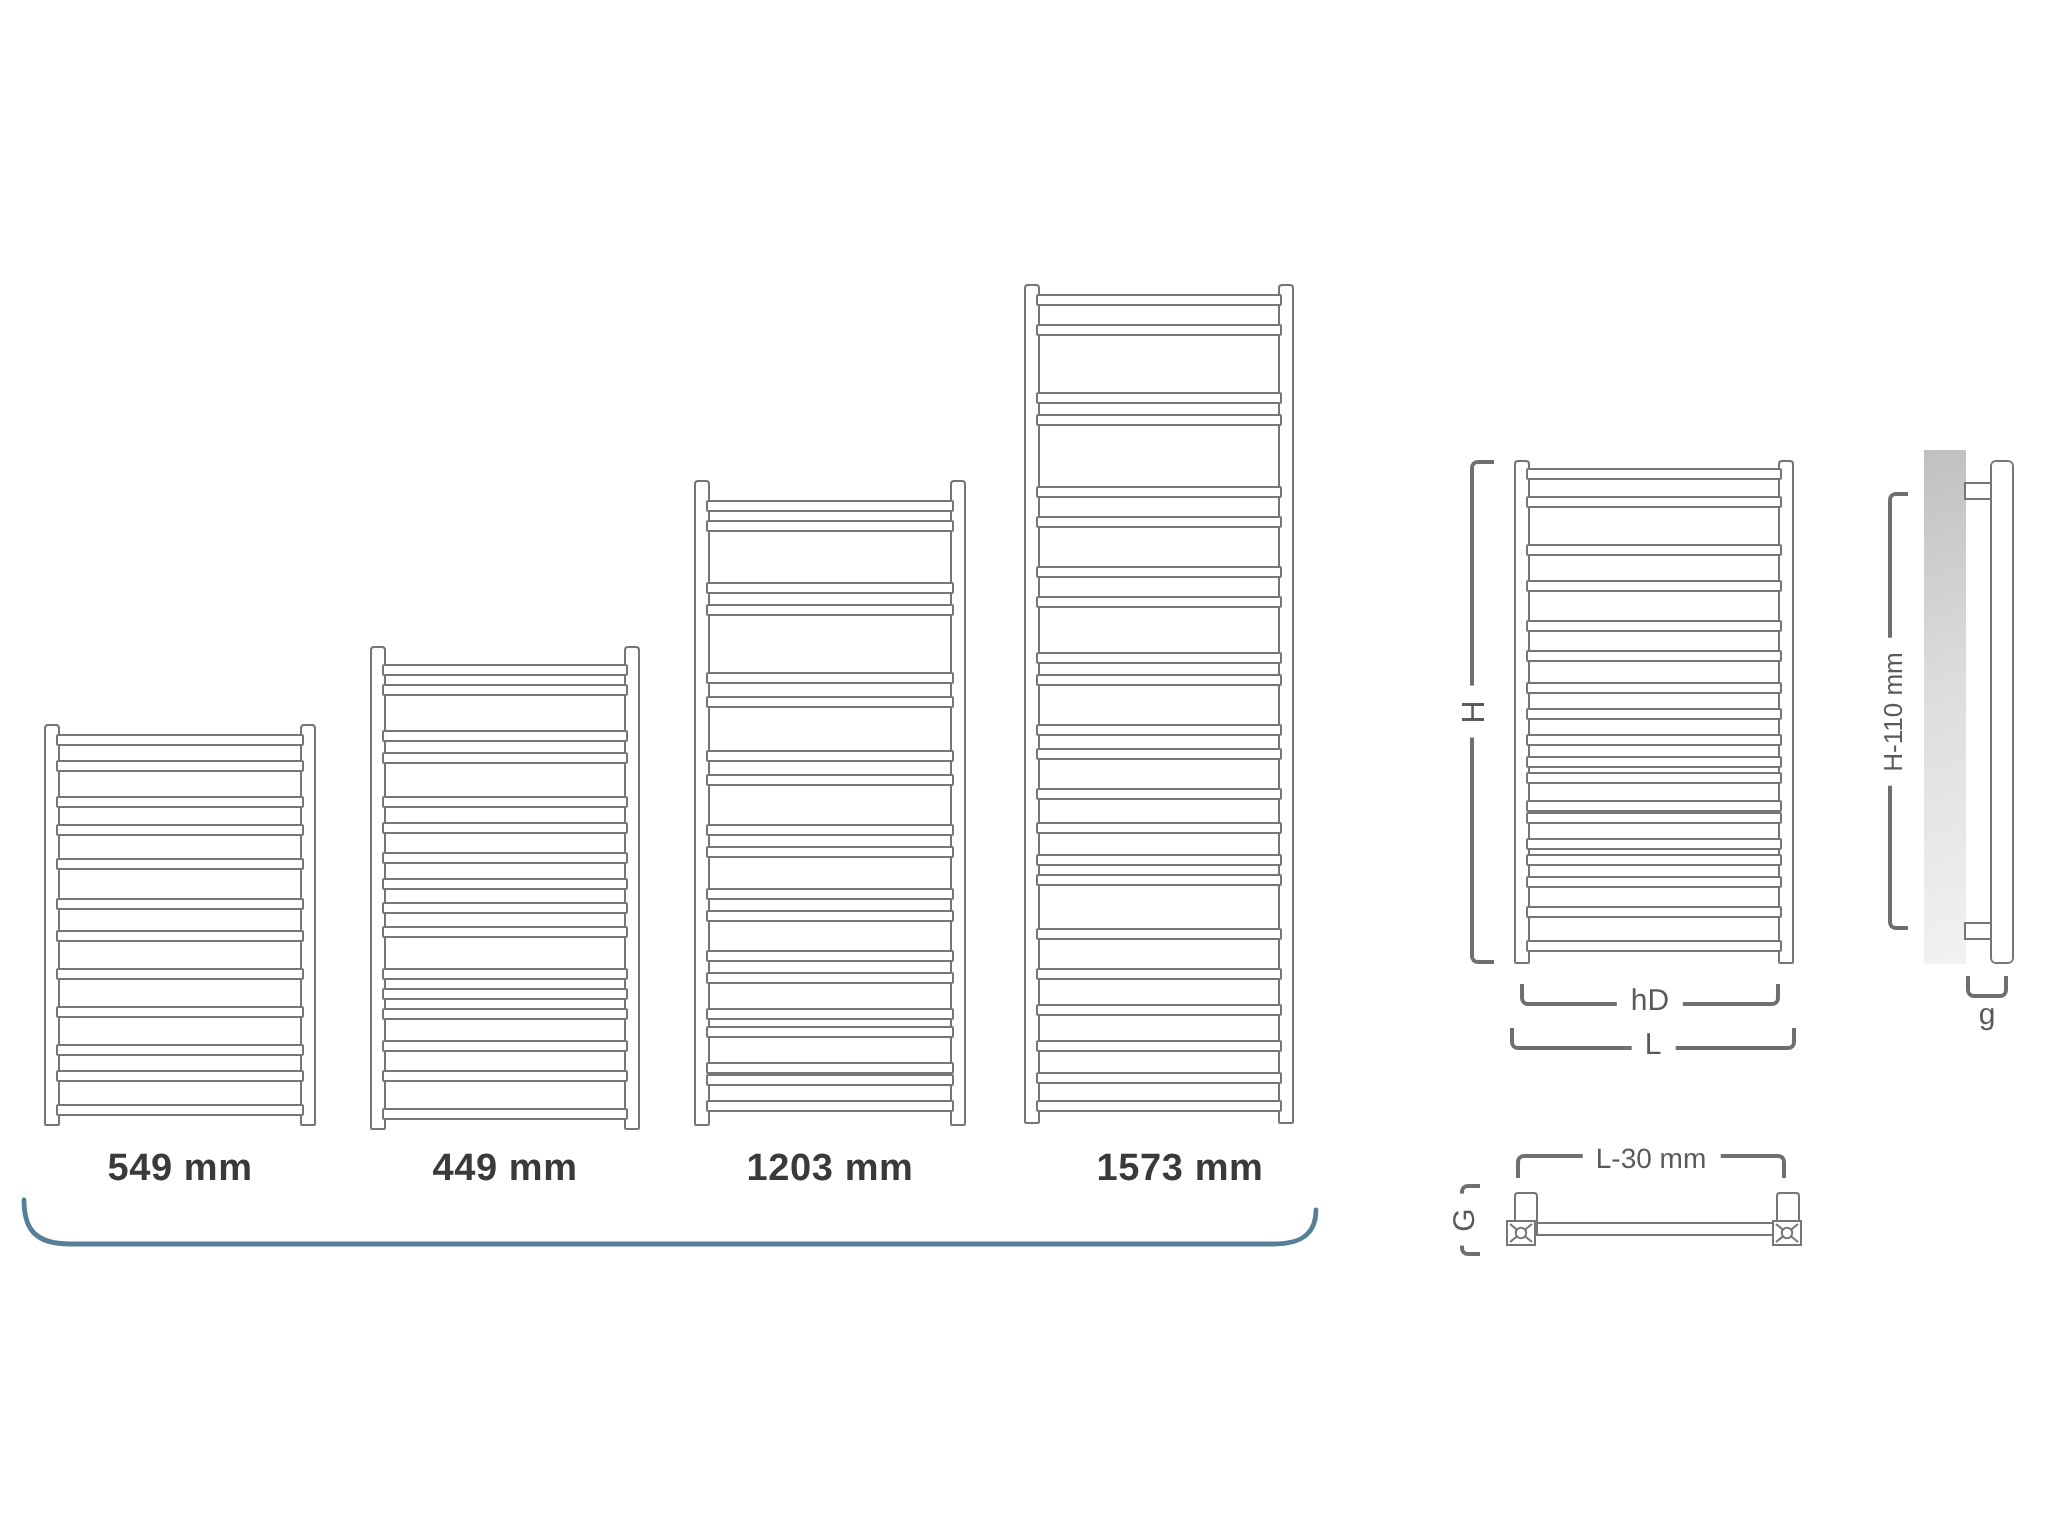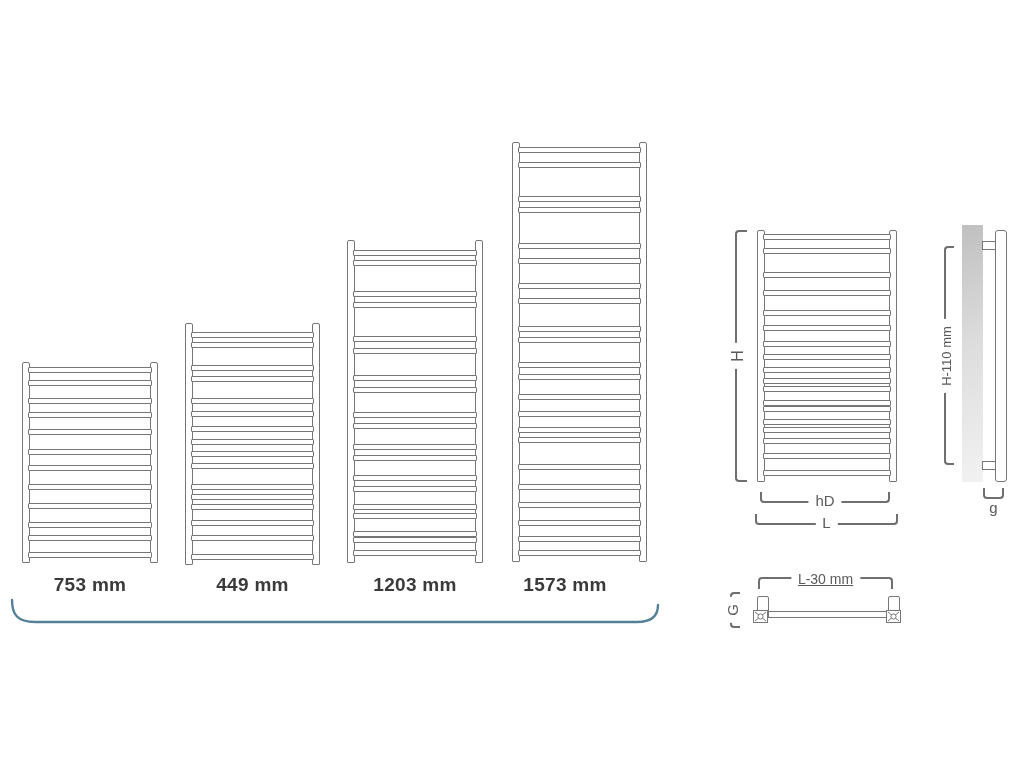--- a/index.html
+++ b/index.html
@@ -18,21 +18,21 @@
         color:#3a3a3a;white-space:nowrap;letter-spacing:.3px;}
   
   .bracket{position:absolute;box-sizing:border-box;border-color:#6f6f6f;}
   .dim-label{position:absolute;background:#fff;color:#5a5a5a;font-size:15px;
         line-height:16px;white-space:nowrap;}
   .b-up{border-left:2px solid #6f6f6f;border-right:2px solid #6f6f6f;
         border-bottom:2px solid #6f6f6f;border-radius:0 0 4px 4px;}
   .b-up .dim-label{left:50%;bottom:-8px;transform:translateX(-50%);padding:0 7px;}
   .b-down{border-left:2px solid #6f6f6f;border-right:2px solid #6f6f6f;
         border-top:2px solid #6f6f6f;border-radius:4px 4px 0 0;}
-  .b-down .dim-label{left:50%;top:-8px;transform:translateX(-50%);padding:0 7px;text-decoration:underline;}
+  .b-down .dim-label{left:50%;top:-8px;transform:translateX(-50%);padding:0 7px;}
   .b-left{border-left:2px solid #6f6f6f;border-top:2px solid #6f6f6f;
         border-bottom:2px solid #6f6f6f;border-radius:4px 0 0 4px;}
   .b-left .dim-label{top:50%;left:1px;transform:translate(-50%,-50%) rotate(-90deg);padding:0 7px;}
   .below-label{position:absolute;left:50%;top:100%;margin-top:3px;transform:translateX(-50%);
         color:#5a5a5a;font-size:15px;line-height:16px;}
   
   .outline-box{position:absolute;background:#fff;border:1px solid #767676;box-sizing:border-box;}
   #wall-panel{position:absolute;left:962px;top:225px;width:21px;height:257px;
         background:linear-gradient(160deg,#c0c0c0 0%,#dcdcdc 45%,#f2f2f2 100%);}
   .mount-square{position:absolute;width:15px;height:13px;background:#fff;
@@ -54,21 +54,21 @@
         <div class="rung" style="top: 50px;"></div>
         <div class="rung" style="top: 67px;"></div>
         <div class="rung" style="top: 87px;"></div>
         <div class="rung" style="top: 103px;"></div>
         <div class="rung" style="top: 122px;"></div>
         <div class="rung" style="top: 141px;"></div>
         <div class="rung" style="top: 160px;"></div>
         <div class="rung" style="top: 173px;"></div>
         <div class="rung" style="top: 190px;"></div>
       </div>
-      <div class="size-label" style="left: 90px; top: 574px;">753 mm</div>
+      <div class="size-label" style="left: 90px; top: 574px;">549 mm</div>
       <div class="radiator" style="left: 185px; top: 323px; width: 135px; height: 242px;">
         <div class="rail left"></div>
         <div class="rail right"></div>
         <div class="rung" style="top: 9px;"></div>
         <div class="rung" style="top: 19px;"></div>
         <div class="rung" style="top: 42px;"></div>
         <div class="rung" style="top: 53px;"></div>
         <div class="rung" style="top: 75px;"></div>
         <div class="rung" style="top: 88px;"></div>
         <div class="rung" style="top: 103px;"></div>
@@ -126,21 +126,21 @@
         <div class="rung" style="top: 269px;"></div>
         <div class="rung" style="top: 285px;"></div>
         <div class="rung" style="top: 295px;"></div>
         <div class="rung" style="top: 322px;"></div>
         <div class="rung" style="top: 342px;"></div>
         <div class="rung" style="top: 360px;"></div>
         <div class="rung" style="top: 378px;"></div>
         <div class="rung" style="top: 394px;"></div>
         <div class="rung" style="top: 408px;"></div>
       </div>
-      <div class="size-label" style="left: 565px; top: 574px;">1573 mm</div>
+      <div class="size-label" style="left: 590px; top: 574px;">1573 mm</div>
     </div>
 
   <svg style="position:absolute;left:8px;top:595px;" width="660" height="36" viewBox="0 0 660 36">
     <path d="M 4 5 C 4 19 9 27 27 27 L 629 27 C 645 27 650 20 650 10" fill="none" stroke="#55809a" stroke-width="2.4" stroke-linecap="round"></path>
   </svg>
 
   <div id="front-view-ladder">
       <div class="radiator" style="left: 757px; top: 230px; width: 140px; height: 252px;">
         <div class="rail left"></div>
         <div class="rail right"></div>

